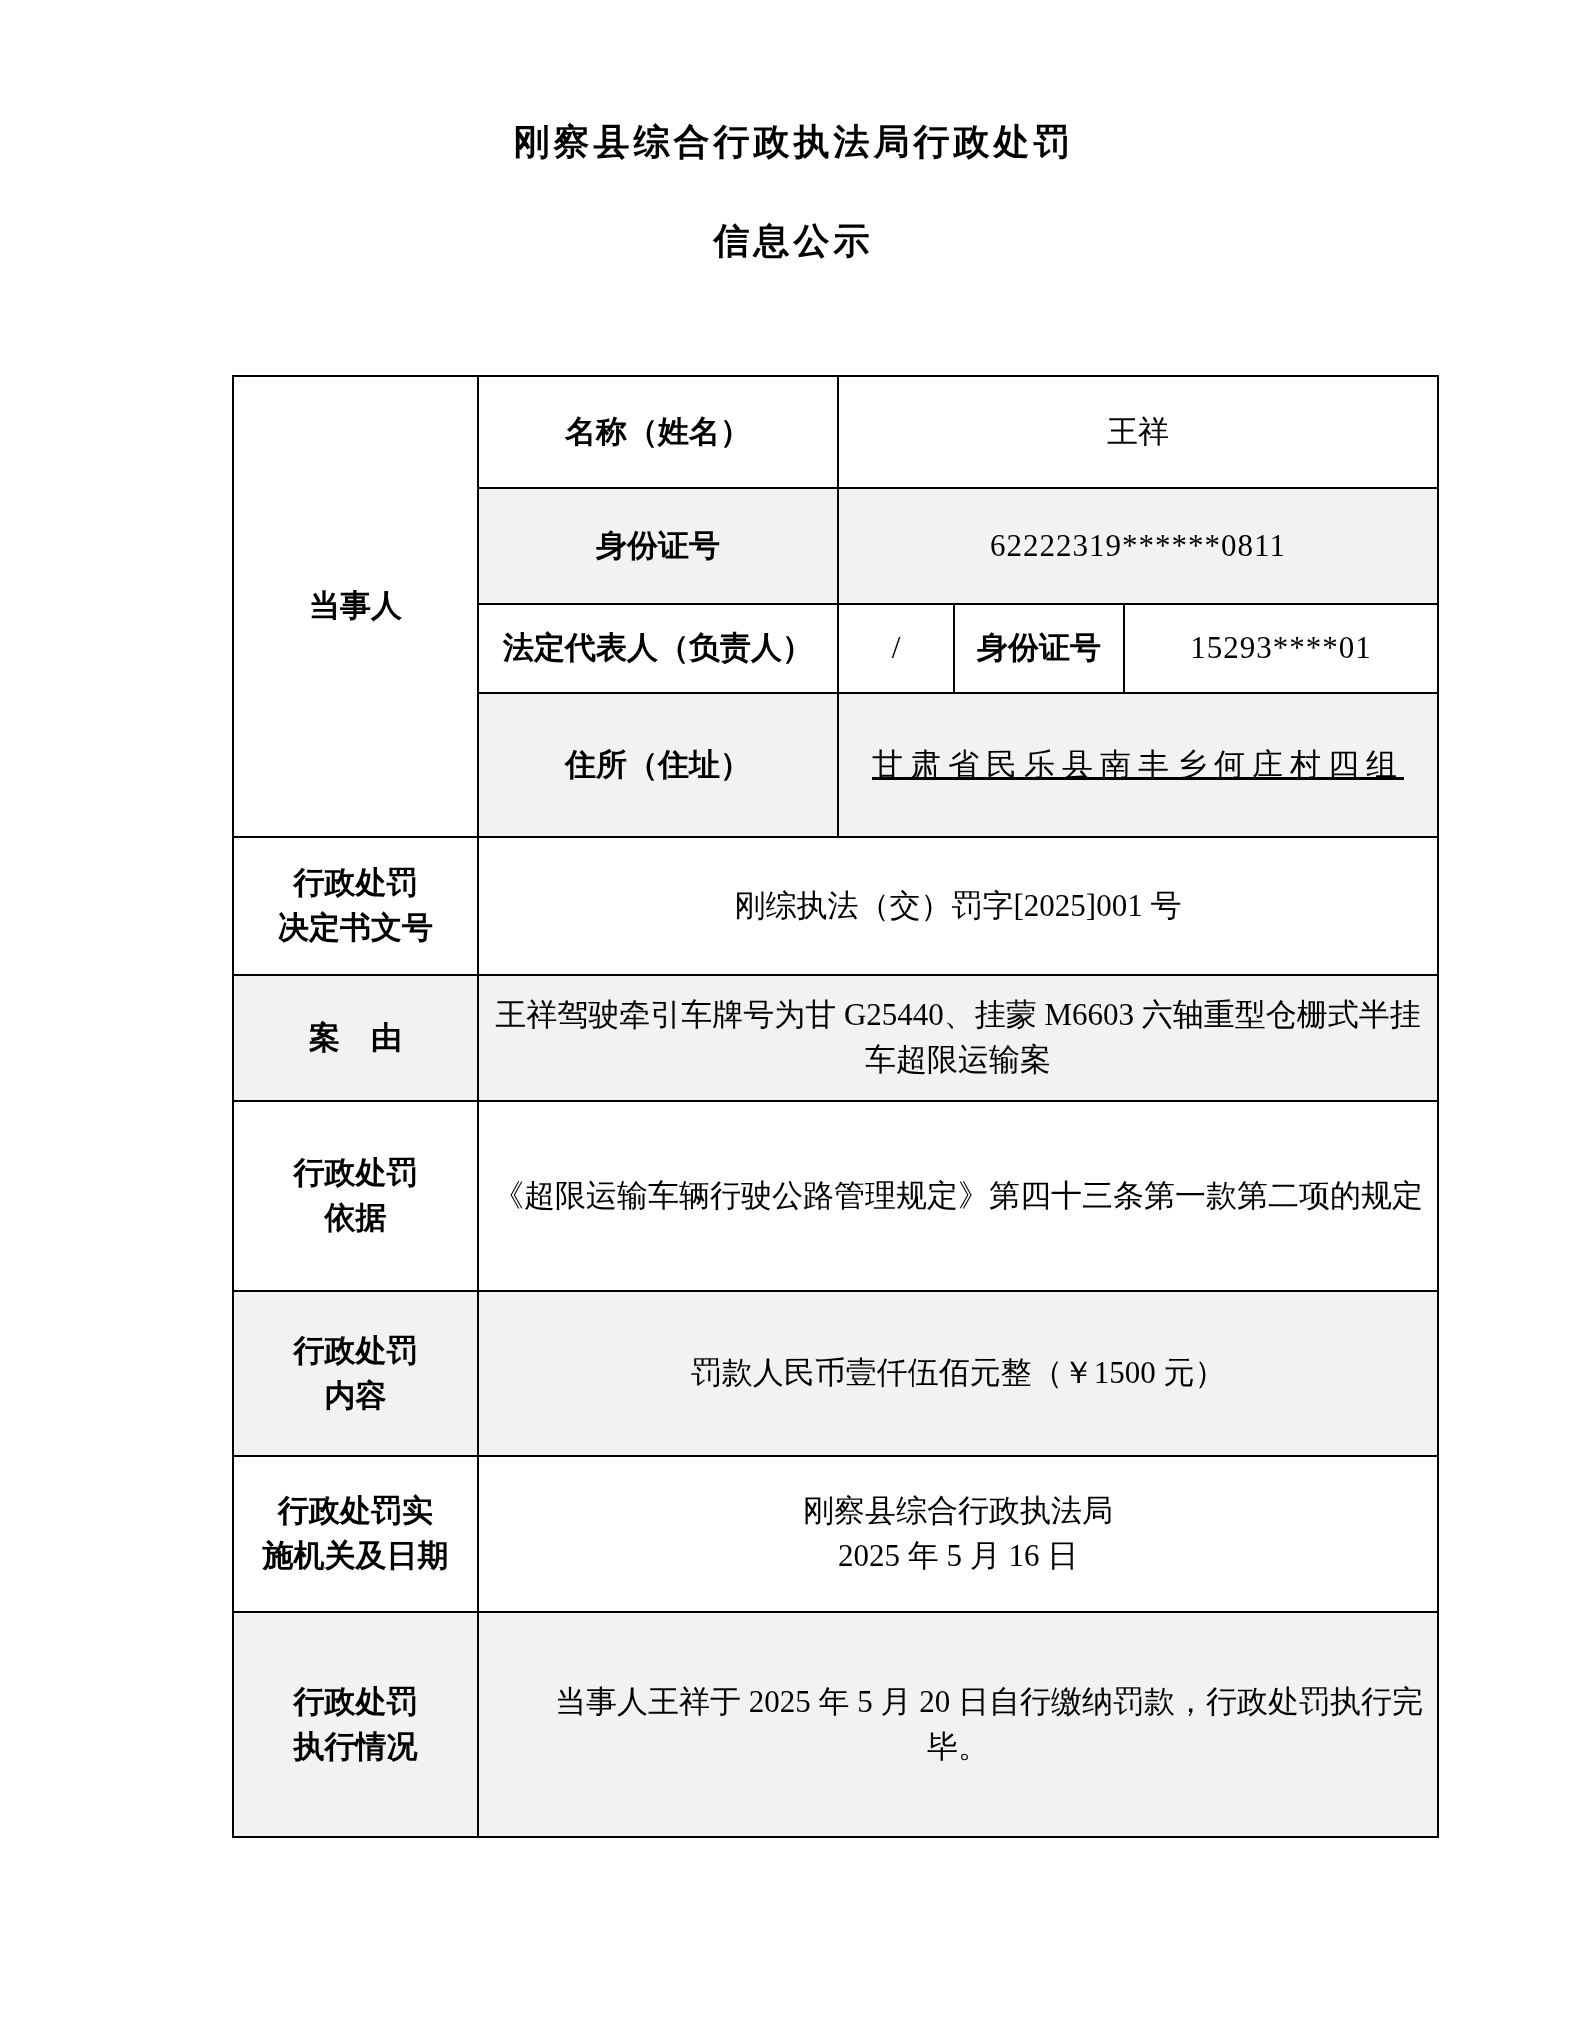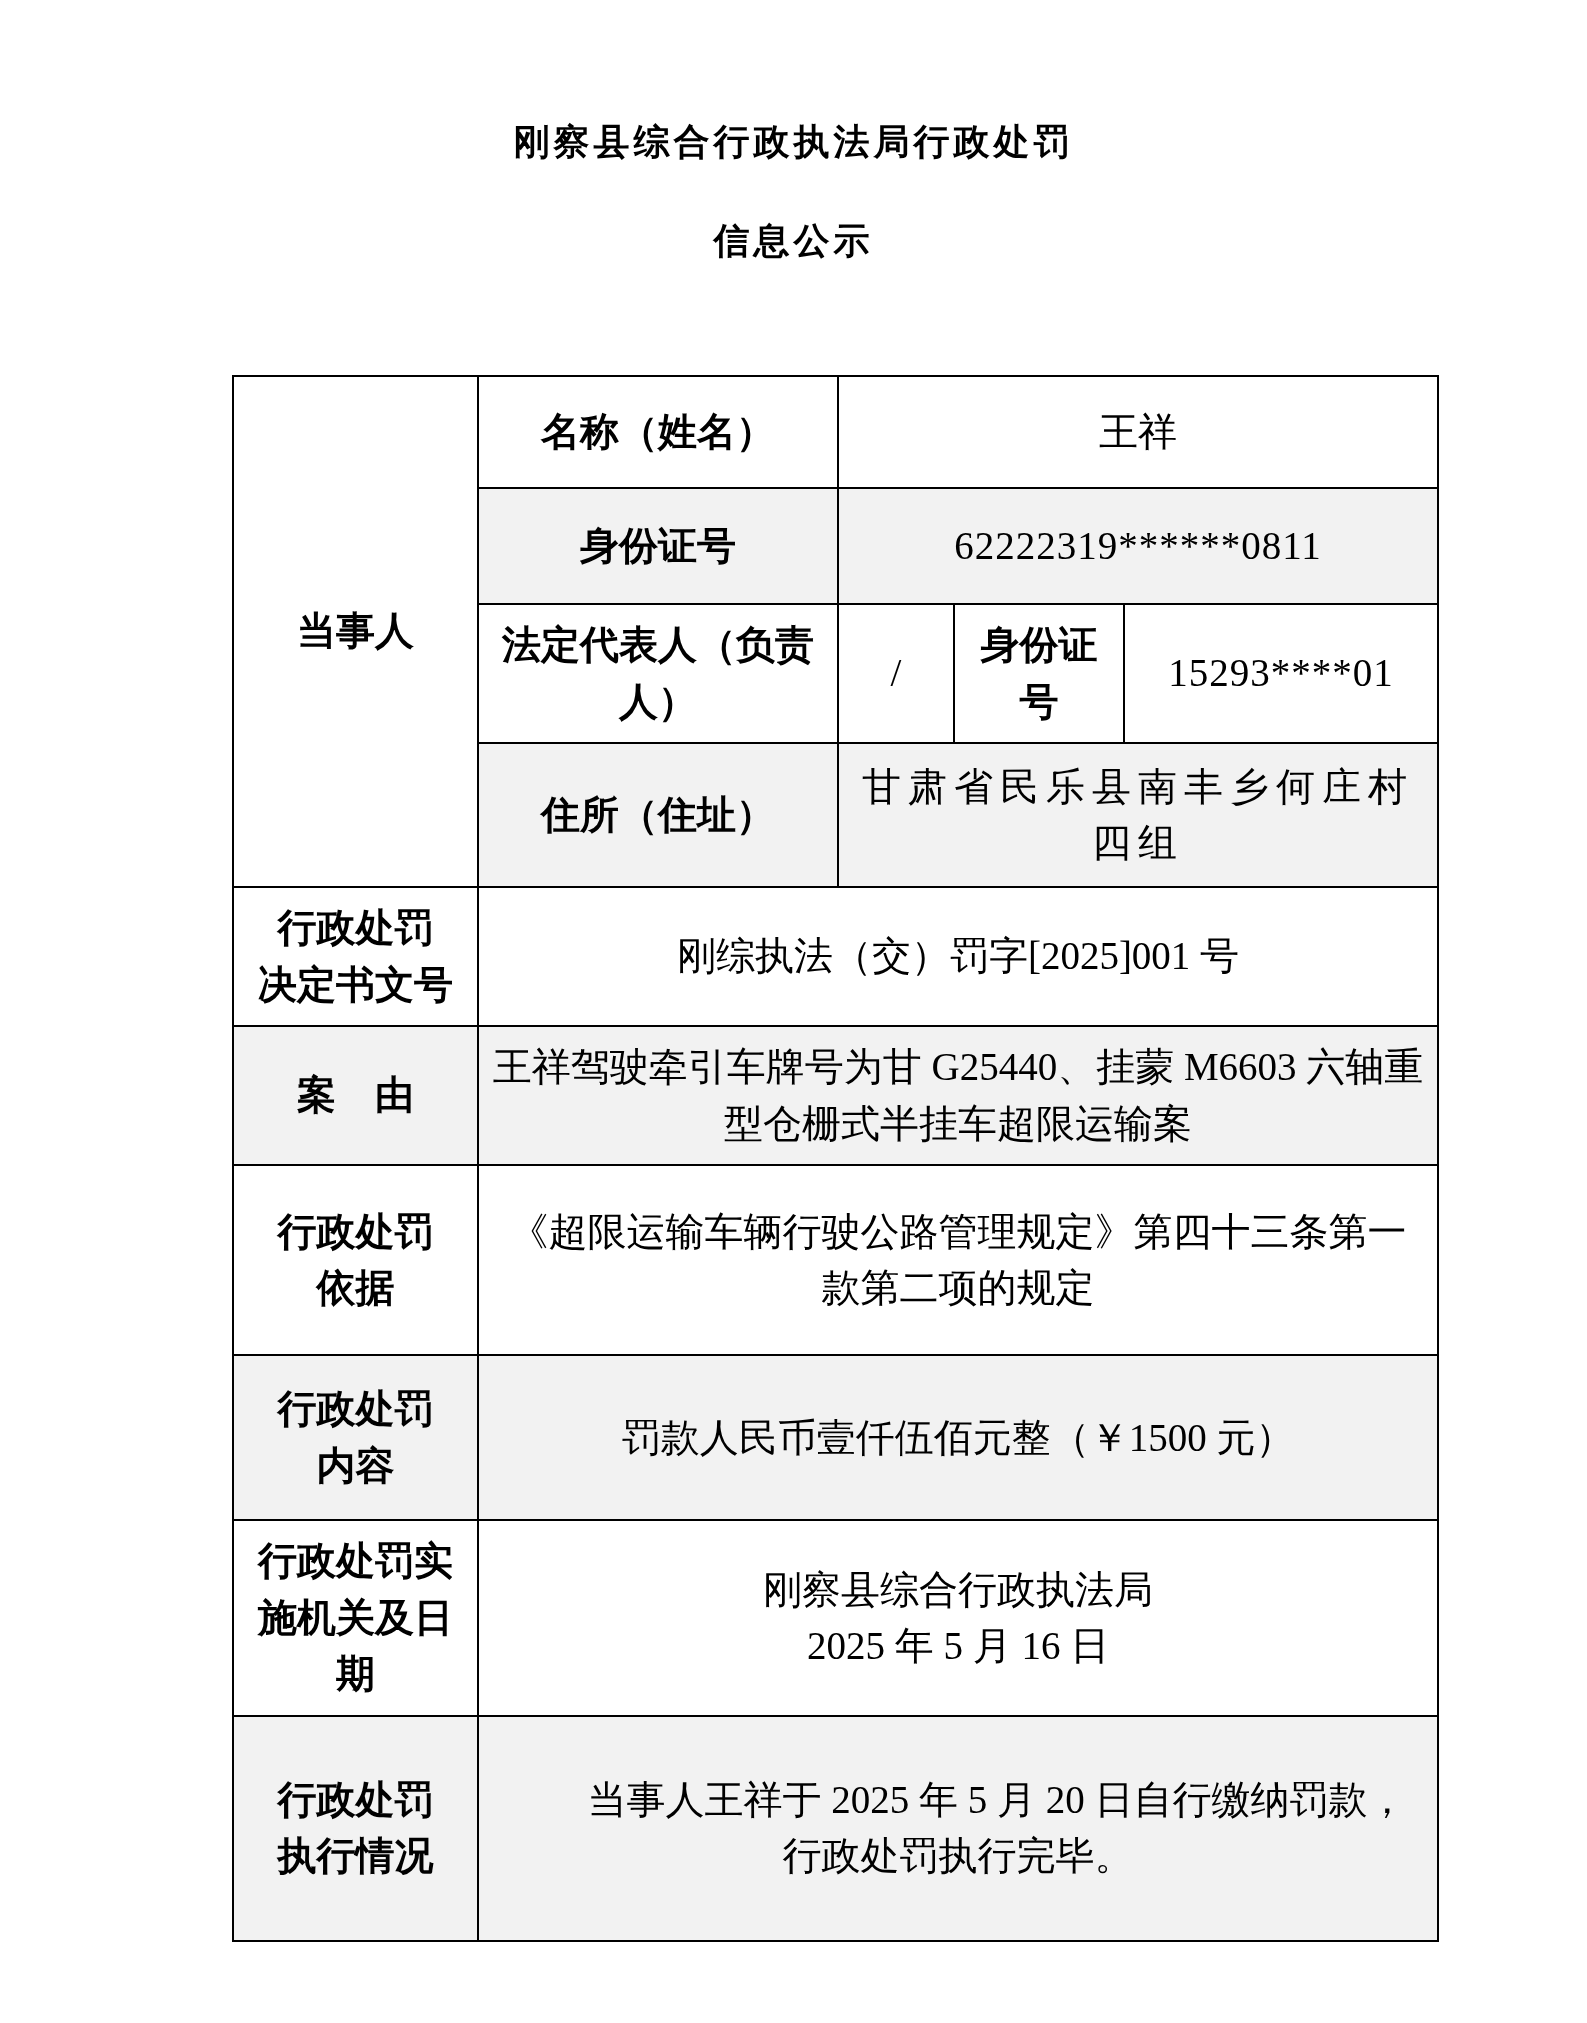--- a/index.html
+++ b/index.html
@@ -20,30 +20,30 @@
   #title1{top:112px;}
   #title2{top:211px;}
   table.penalty{
     position:absolute;top:375px;left:232px;
     border-collapse:collapse;table-layout:fixed;
     width:1205px;
   }
   table.penalty td{
     border:2px solid #000;
     text-align:center;vertical-align:middle;
-    font-size:39px;line-height:1.45;
-    padding:12px;
+    font-size:31px;line-height:1.45;
+    padding:4px;
     overflow:hidden;
   }
   td.lbl{font-weight:bold;white-space:pre-line;}
   tr.shade td{background:#f2f2f2;}
   td.white-cell{background:#ffffff !important;}
   td.val-num{font-size:34px;letter-spacing:1px;}
   td.val-phone{text-align:left;padding-left:6px;font-size:34px;letter-spacing:1px;margin-left:33px;}
-  td.val-addr{letter-spacing:7px;font-weight:normal;padding:0 4px;}
+  td.val-addr{letter-spacing:7px;font-weight:normal;padding:0 4px;text-decoration:underline;}
   td.val-case{text-align:left;font-size:31px;padding:0 0 0 12px;line-height:1.75;}
   td.val-basis{font-size:32px;padding:0 8px;line-height:1.75;}
   td.val-content{text-align:left;font-size:32px;padding-left:68px;}
   td.val-agency{white-space:pre-line;font-size:32px;line-height:1.8;}
   td.val-exec{text-align:left;font-size:32px;padding:0 2px 40px 10px;text-indent:2em;line-height:1.8;vertical-align:middle;}
   td.val-doc{font-size:32px;border-radius:20px;}
 </style>
 </head>
 <body>
 

